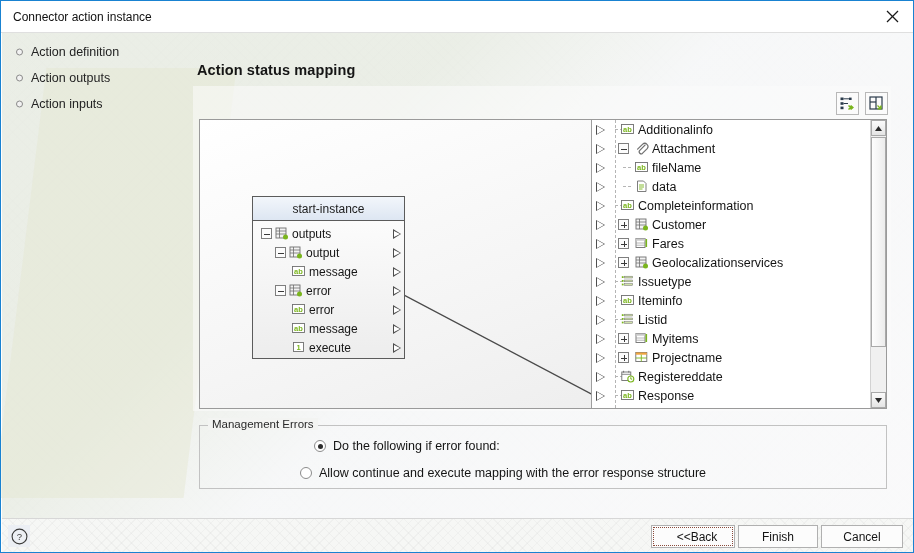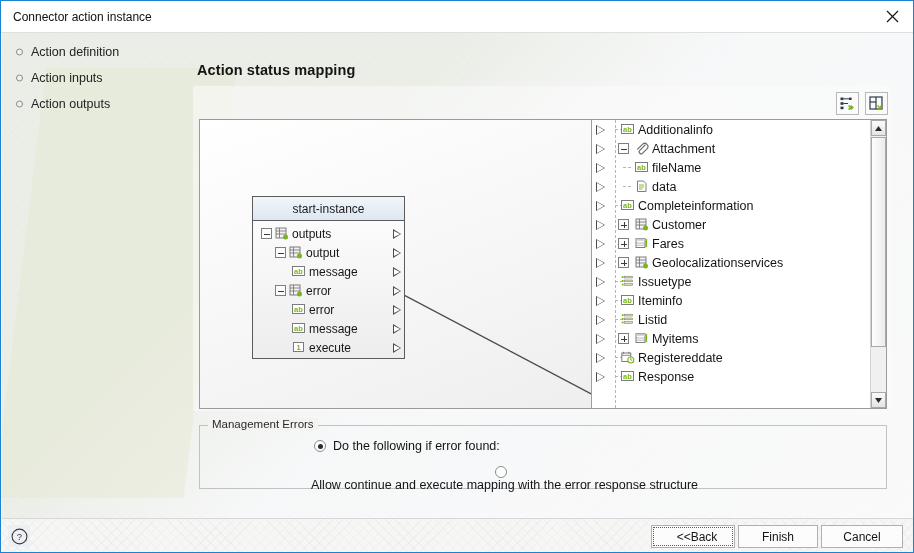--- a/index.html
+++ b/index.html
@@ -259,25 +259,25 @@
     <div id="watermark"></div>
   </div>
 
   <div id="leftnav">
     <div class="nav-item">
       <span class="nav-bullet"></span>
       <span>Action definition</span>
     </div>
     <div class="nav-item">
       <span class="nav-bullet"></span>
-      <span>Action inputs</span>
+      <span>Action outputs</span>
     </div>
     <div class="nav-item">
       <span class="nav-bullet"></span>
-      <span>Action outputs</span>
+      <span>Action inputs</span>
     </div>
   </div>
 
   <div id="page-heading">Action status mapping</div>
 
   <div id="mapping-panel">
     <div id="mapping-toolbar">
       <div class="tb-btn">
         <svg width="15" height="15" viewBox="0 0 15 15">
           <rect x="0.5" y="1.5" width="3" height="2.6" fill="#2b3b4b"></rect>
@@ -581,20 +581,34 @@
               <rect x="1" y="1.5" width="9" height="9" fill="#fff" stroke="#6f6f6f" stroke-width="0.9"></rect>
               <rect x="1" y="1.5" width="9" height="2.2" fill="#c9c9c9"></rect>
               <line x1="1" y1="6" x2="10" y2="6" stroke="#9a9a9a" stroke-width="0.7"></line>
               <line x1="1" y1="8.2" x2="10" y2="8.2" stroke="#9a9a9a" stroke-width="0.7"></line>
               <path d="M10.5 2 h1.6 v8 h-1.6" fill="#7ab51d"></path>
             </svg>
         </span>
         <span>Myitems</span>
       </div>
 
+      <div class="tree-row" style="padding-left:26px;">
+        <span class="tree-port"></span>
+        <span class="tree-port-inner"></span>
+        <span class="tg plus" style="margin-right:3px;"></span>
+        <span class="ico">
+          <svg width="14" height="13" viewBox="0 0 14 13">
+              <rect x="0.8" y="1.5" width="11" height="9" fill="#fff" stroke="#6f6f6f" stroke-width="0.9"></rect>
+              <rect x="0.8" y="1.5" width="11" height="2.2" fill="#f0a640"></rect>
+              <line x1="0.8" y1="7" x2="11.8" y2="7" stroke="#7ab51d" stroke-width="0.9"></line>
+              <line x1="6.3" y1="3.7" x2="6.3" y2="10.5" stroke="#7ab51d" stroke-width="0.9"></line>
+            </svg>
+        </span>
+        <span>Projectname</span>
+      </div>
 
       <div class="tree-row" style="padding-left:26px;">
         <span class="tree-port"></span>
         <span class="tree-port-inner"></span>
         <span class="elbow" style="left:23px; top:9px;"></span>
         <span class="ico">
           <svg width="14" height="13" viewBox="0 0 14 13">
               <rect x="0.8" y="2" width="9" height="8.5" fill="#fff" stroke="#6f6f6f" stroke-width="0.9"></rect>
               <line x1="0.8" y1="4.3" x2="9.8" y2="4.3" stroke="#6f6f6f" stroke-width="0.8"></line>
               <line x1="2.6" y1="0.8" x2="2.6" y2="2.6" stroke="#6f6f6f" stroke-width="1"></line>
@@ -637,21 +651,21 @@
 
   <div id="mgmt-group">
     <div id="mgmt-legend">Management Errors</div>
 
     <div class="radio-row" style="left:114px; top:13px;">
       <span class="radio on"></span>
       <span>Do the following if error found:</span>
     </div>
 
 
-    <div class="radio-row" style="left:111px; top:40px;flex-direction:column;">
+    <div class="radio-row" style="left:100px; top:40px;">
       <span class="radio"></span>
       <span>Allow continue and execute mapping with the error response structure</span>
     </div>
   </div>
 
   <div id="footer">
     <div id="footer-pattern"></div>
     <div id="help-btn">
       <svg width="17" height="17" viewBox="0 0 17 17">
         <circle cx="8.5" cy="8.5" r="7.4" fill="none" stroke="#3a3a3a" stroke-width="1.1"></circle>

